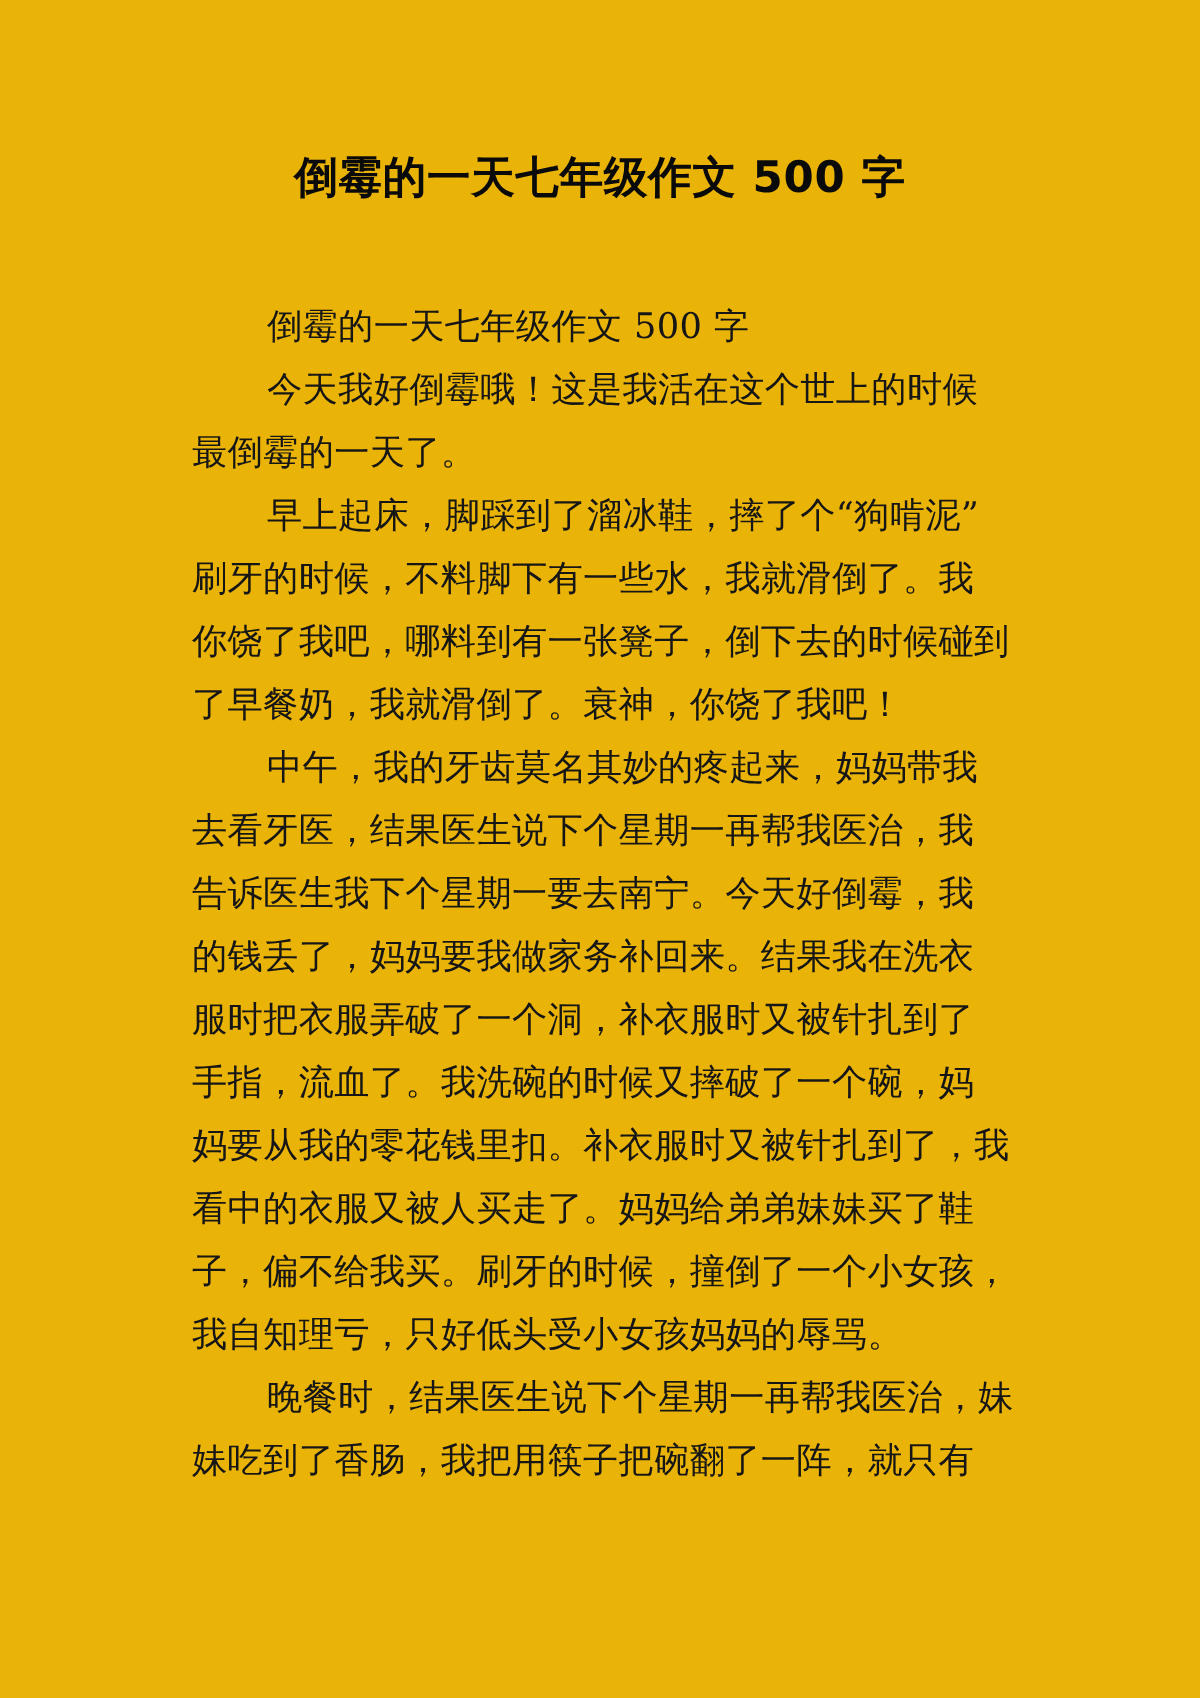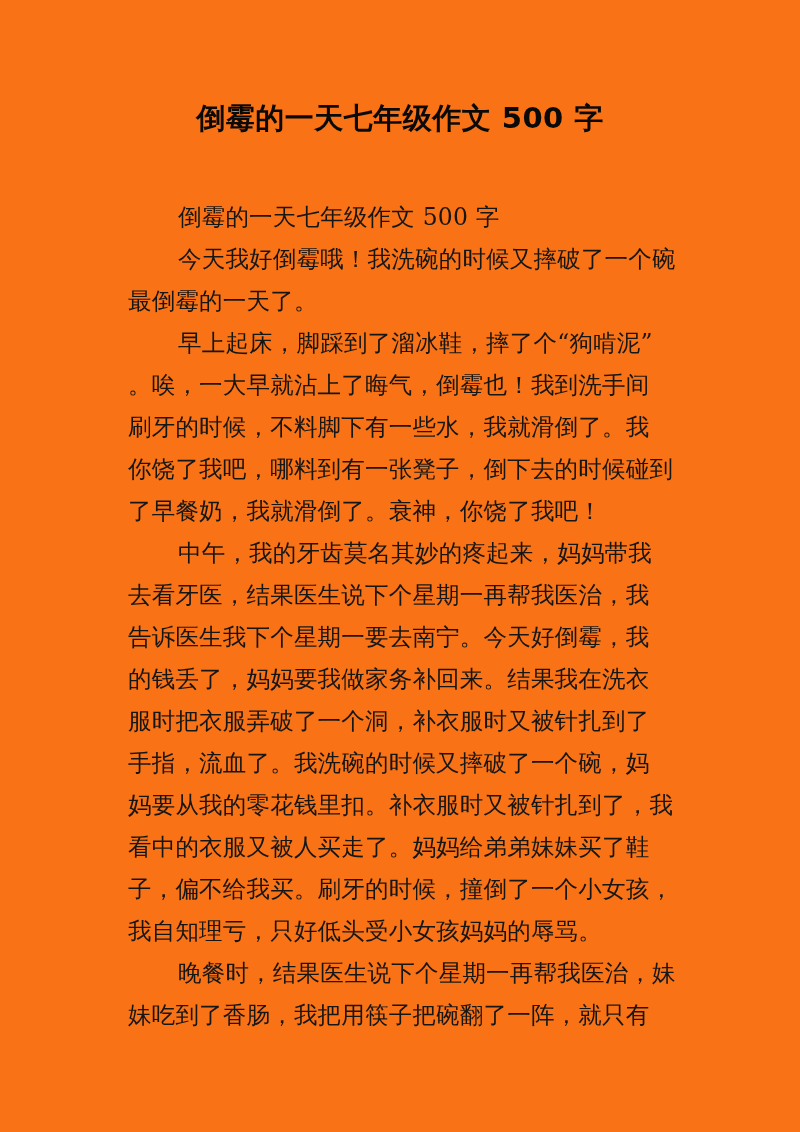--- a/index.html
+++ b/index.html
@@ -13,21 +13,21 @@
       position: relative;
       overflow: hidden;
       color: #111111;
     }
     .page {
       position: absolute;
       left: 0;
       top: 0;
       width: 800px;
       height: 1132px;
-      background: #f97316;
+      background: #eab308;
     }
     .doc-title {
       position: absolute;
       top: 96px;
       left: 0;
       width: 800px;
       text-align: center;
       font-family: "DejaVu Sans", "Liberation Sans", sans-serif;
       font-weight: bold;
       font-size: 29px;
@@ -56,24 +56,23 @@
     }
   </style>
 </head>
 <body>
 
 <div class="page">
   <div class="doc-title">倒霉的一天七年级作文 500 字</div>
 
   <div class="body-text">
     <span class="line indent">倒霉的一天七年级作文 500 字</span>
-    <span class="line indent">今天我好倒霉哦！我洗碗的时候又摔破了一个碗</span>
+    <span class="line indent">今天我好倒霉哦！这是我活在这个世上的时候</span>
     <span class="line">最倒霉的一天了。</span>
     <span class="line indent">早上起床，脚踩到了溜冰鞋，摔了个“狗啃泥”</span>
-    <span class="line">。唉，一大早就沾上了晦气，倒霉也！我到洗手间</span>
     <span class="line">刷牙的时候，不料脚下有一些水，我就滑倒了。我</span>
     <span class="line">你饶了我吧，哪料到有一张凳子，倒下去的时候碰到</span>
     <span class="line">了早餐奶，我就滑倒了。衰神，你饶了我吧！</span>
     <span class="line indent">中午，我的牙齿莫名其妙的疼起来，妈妈带我</span>
     <span class="line">去看牙医，结果医生说下个星期一再帮我医治，我</span>
     <span class="line">告诉医生我下个星期一要去南宁。今天好倒霉，我</span>
     <span class="line">的钱丢了，妈妈要我做家务补回来。结果我在洗衣</span>
     <span class="line">服时把衣服弄破了一个洞，补衣服时又被针扎到了</span>
     <span class="line">手指，流血了。我洗碗的时候又摔破了一个碗，妈</span>
     <span class="line">妈要从我的零花钱里扣。补衣服时又被针扎到了，我</span>

